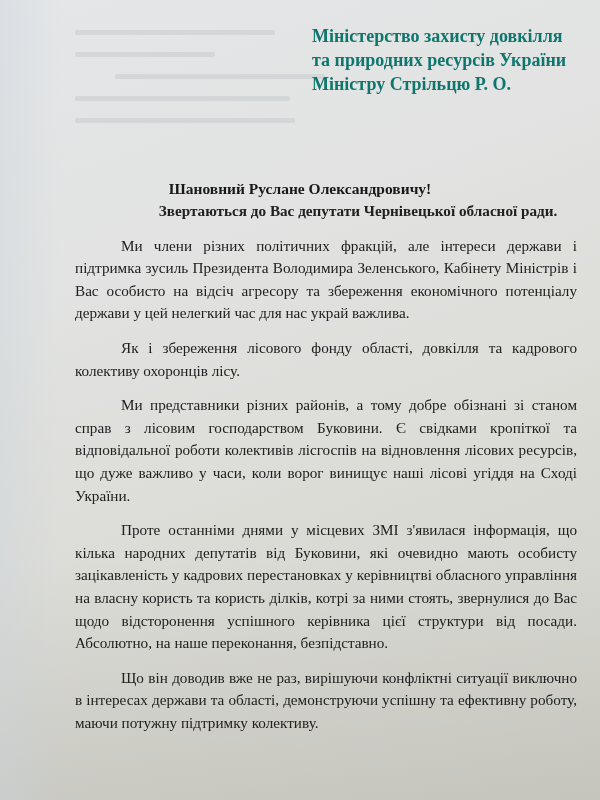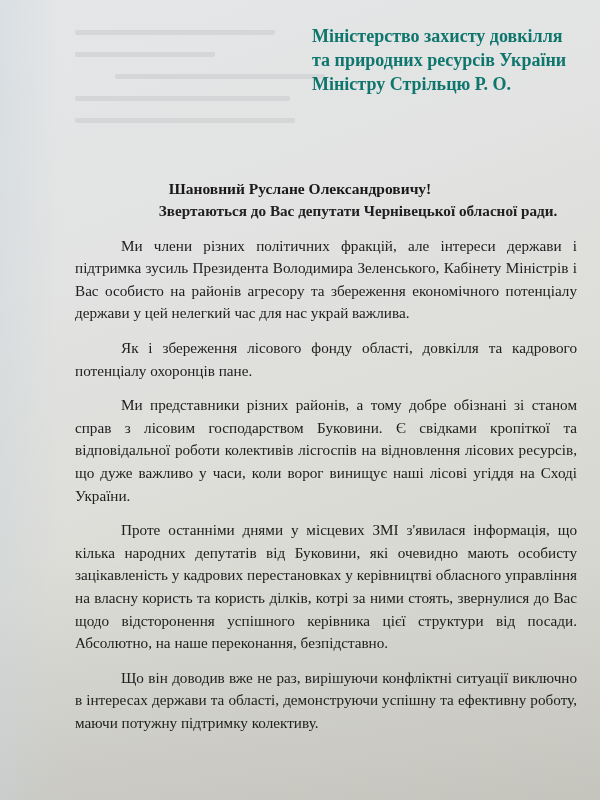--- a/index.html
+++ b/index.html
@@ -49,19 +49,19 @@
 <div class="addressee">
   <div>Міністерство захисту довкілля</div>
   <div>та природних ресурсів України</div>
   <div>Міністру Стрільцю Р. О.</div>
 </div>
 
 <div class="salutation">Шановний Руслане Олександровичу!</div>
 
 <div class="body-text">
   <p class="intro">Звертаються до Вас депутати Чернівецької обласної ради.</p>
-  <p>Ми члени різних політичних фракцій, але інтереси держави і підтримка зусиль Президента Володимира Зеленського, Кабінету Міністрів і Вас особисто на районів агресору та збереження економічного потенціалу держави у цей нелегкий час для нас украй важлива.</p>
-  <p>Як і збереження лісового фонду області, довкілля та кадрового потенціалу охоронців пане.</p>
+  <p>Ми члени різних політичних фракцій, але інтереси держави і підтримка зусиль Президента Володимира Зеленського, Кабінету Міністрів і Вас особисто на відсіч агресору та збереження економічного потенціалу держави у цей нелегкий час для нас украй важлива.</p>
+  <p>Як і збереження лісового фонду області, довкілля та кадрового колективу охоронців лісу.</p>
   <p>Ми представники різних районів, а тому добре обізнані зі станом справ з лісовим господарством Буковини. Є свідками кропіткої та відповідальної роботи колективів лісгоспів на відновлення лісових ресурсів, що дуже важливо у часи, коли ворог винищує наші лісові угіддя на Сході України.</p>
   <p>Проте останніми днями у місцевих ЗМІ з'явилася інформація, що кілька народних депутатів від Буковини, які очевидно мають особисту зацікавленість у кадрових перестановках у керівництві обласного управління на власну користь та користь ділків, котрі за ними стоять, звернулися до Вас щодо відсторонення успішного керівника цієї структури від посади. Абсолютно, на наше переконання, безпідставно.</p>
   <p>Що він доводив вже не раз, вирішуючи конфліктні ситуації виключно в інтересах держави та області, демонструючи успішну та ефективну роботу, маючи потужну підтримку колективу.</p>
 
 </div>
 
 </body></html>

